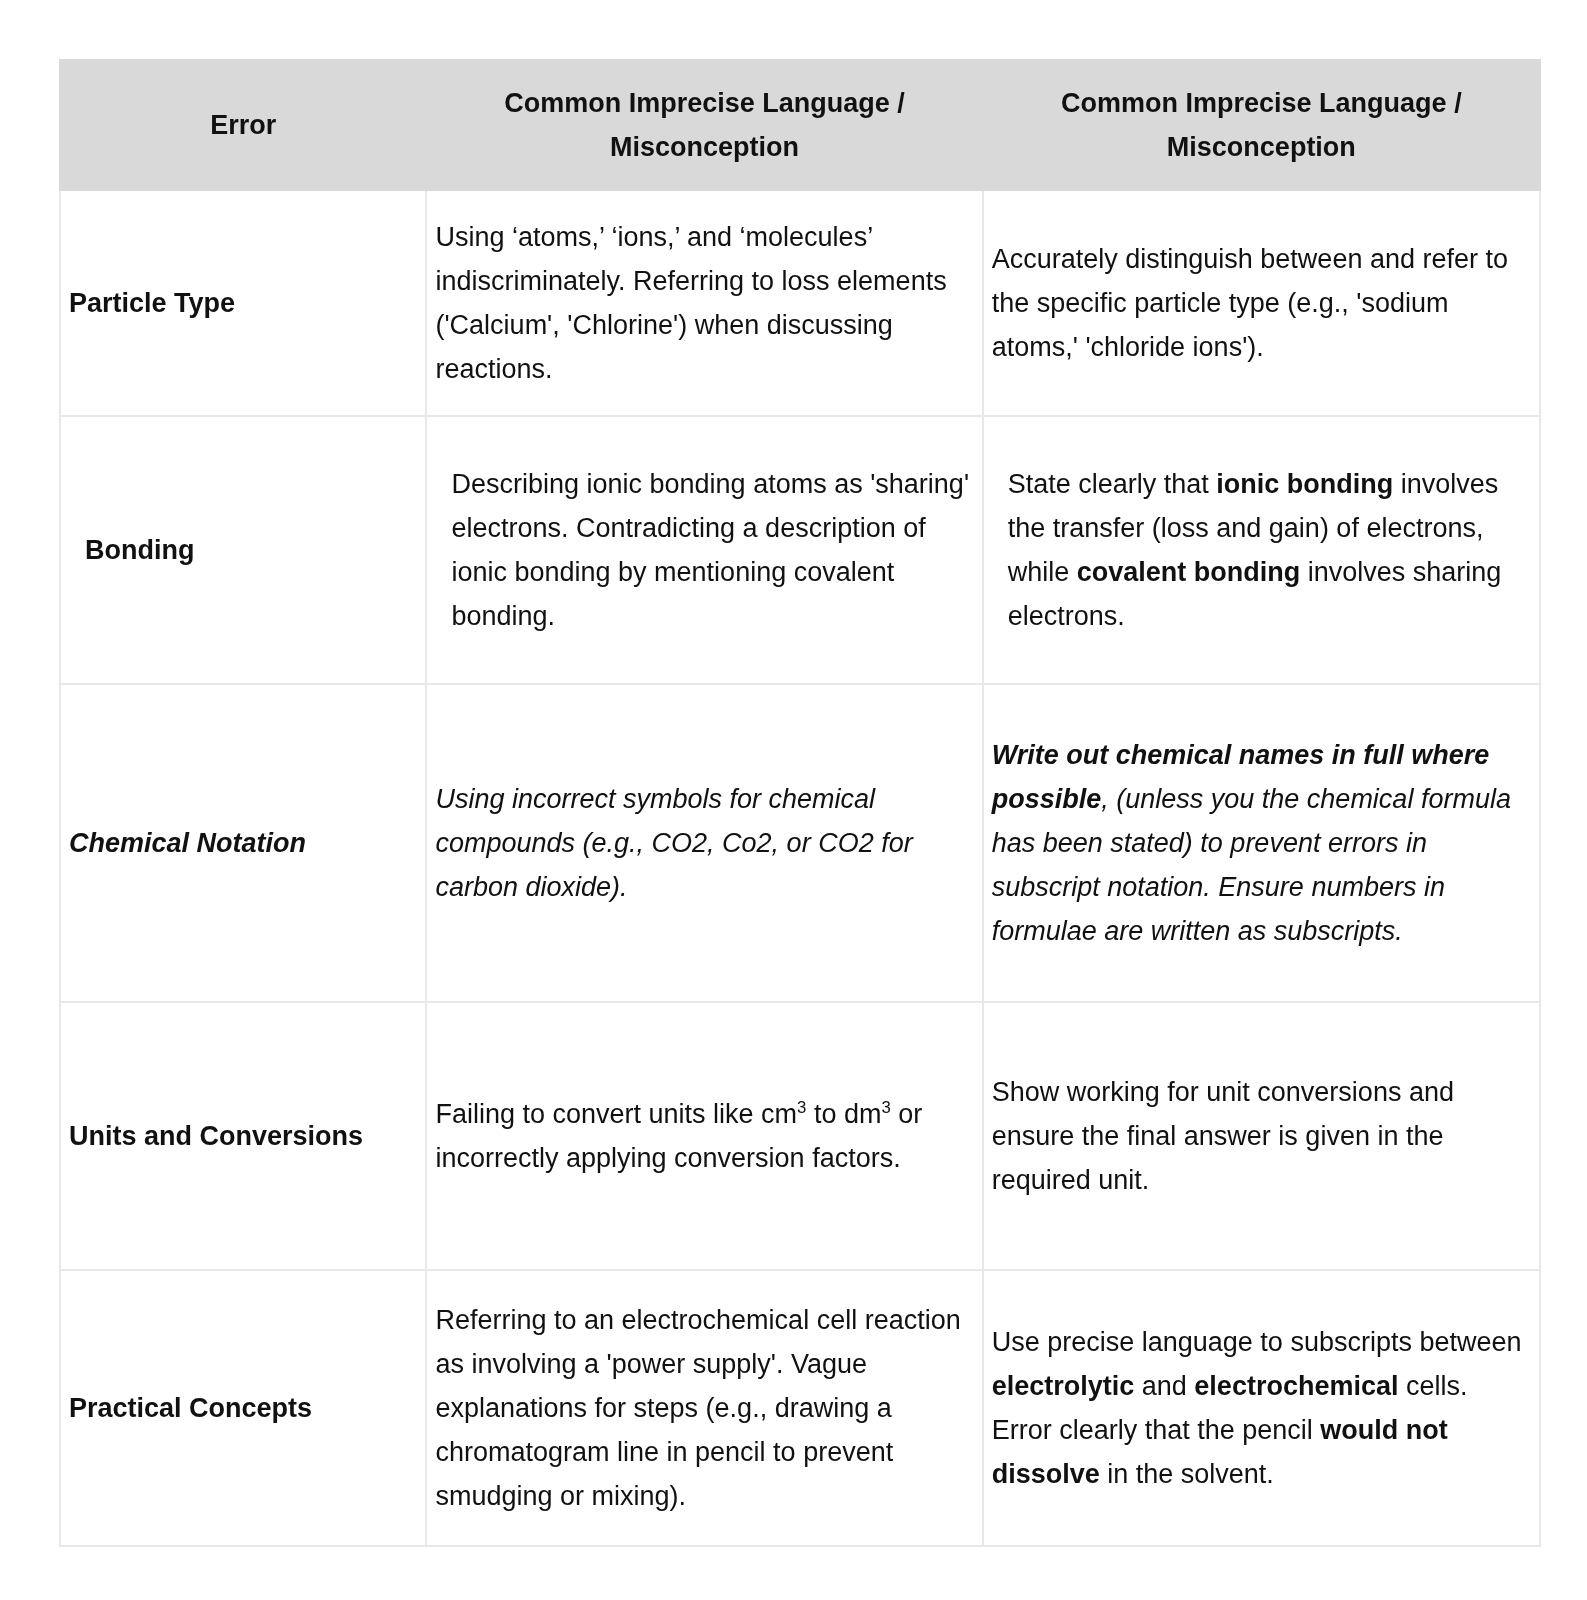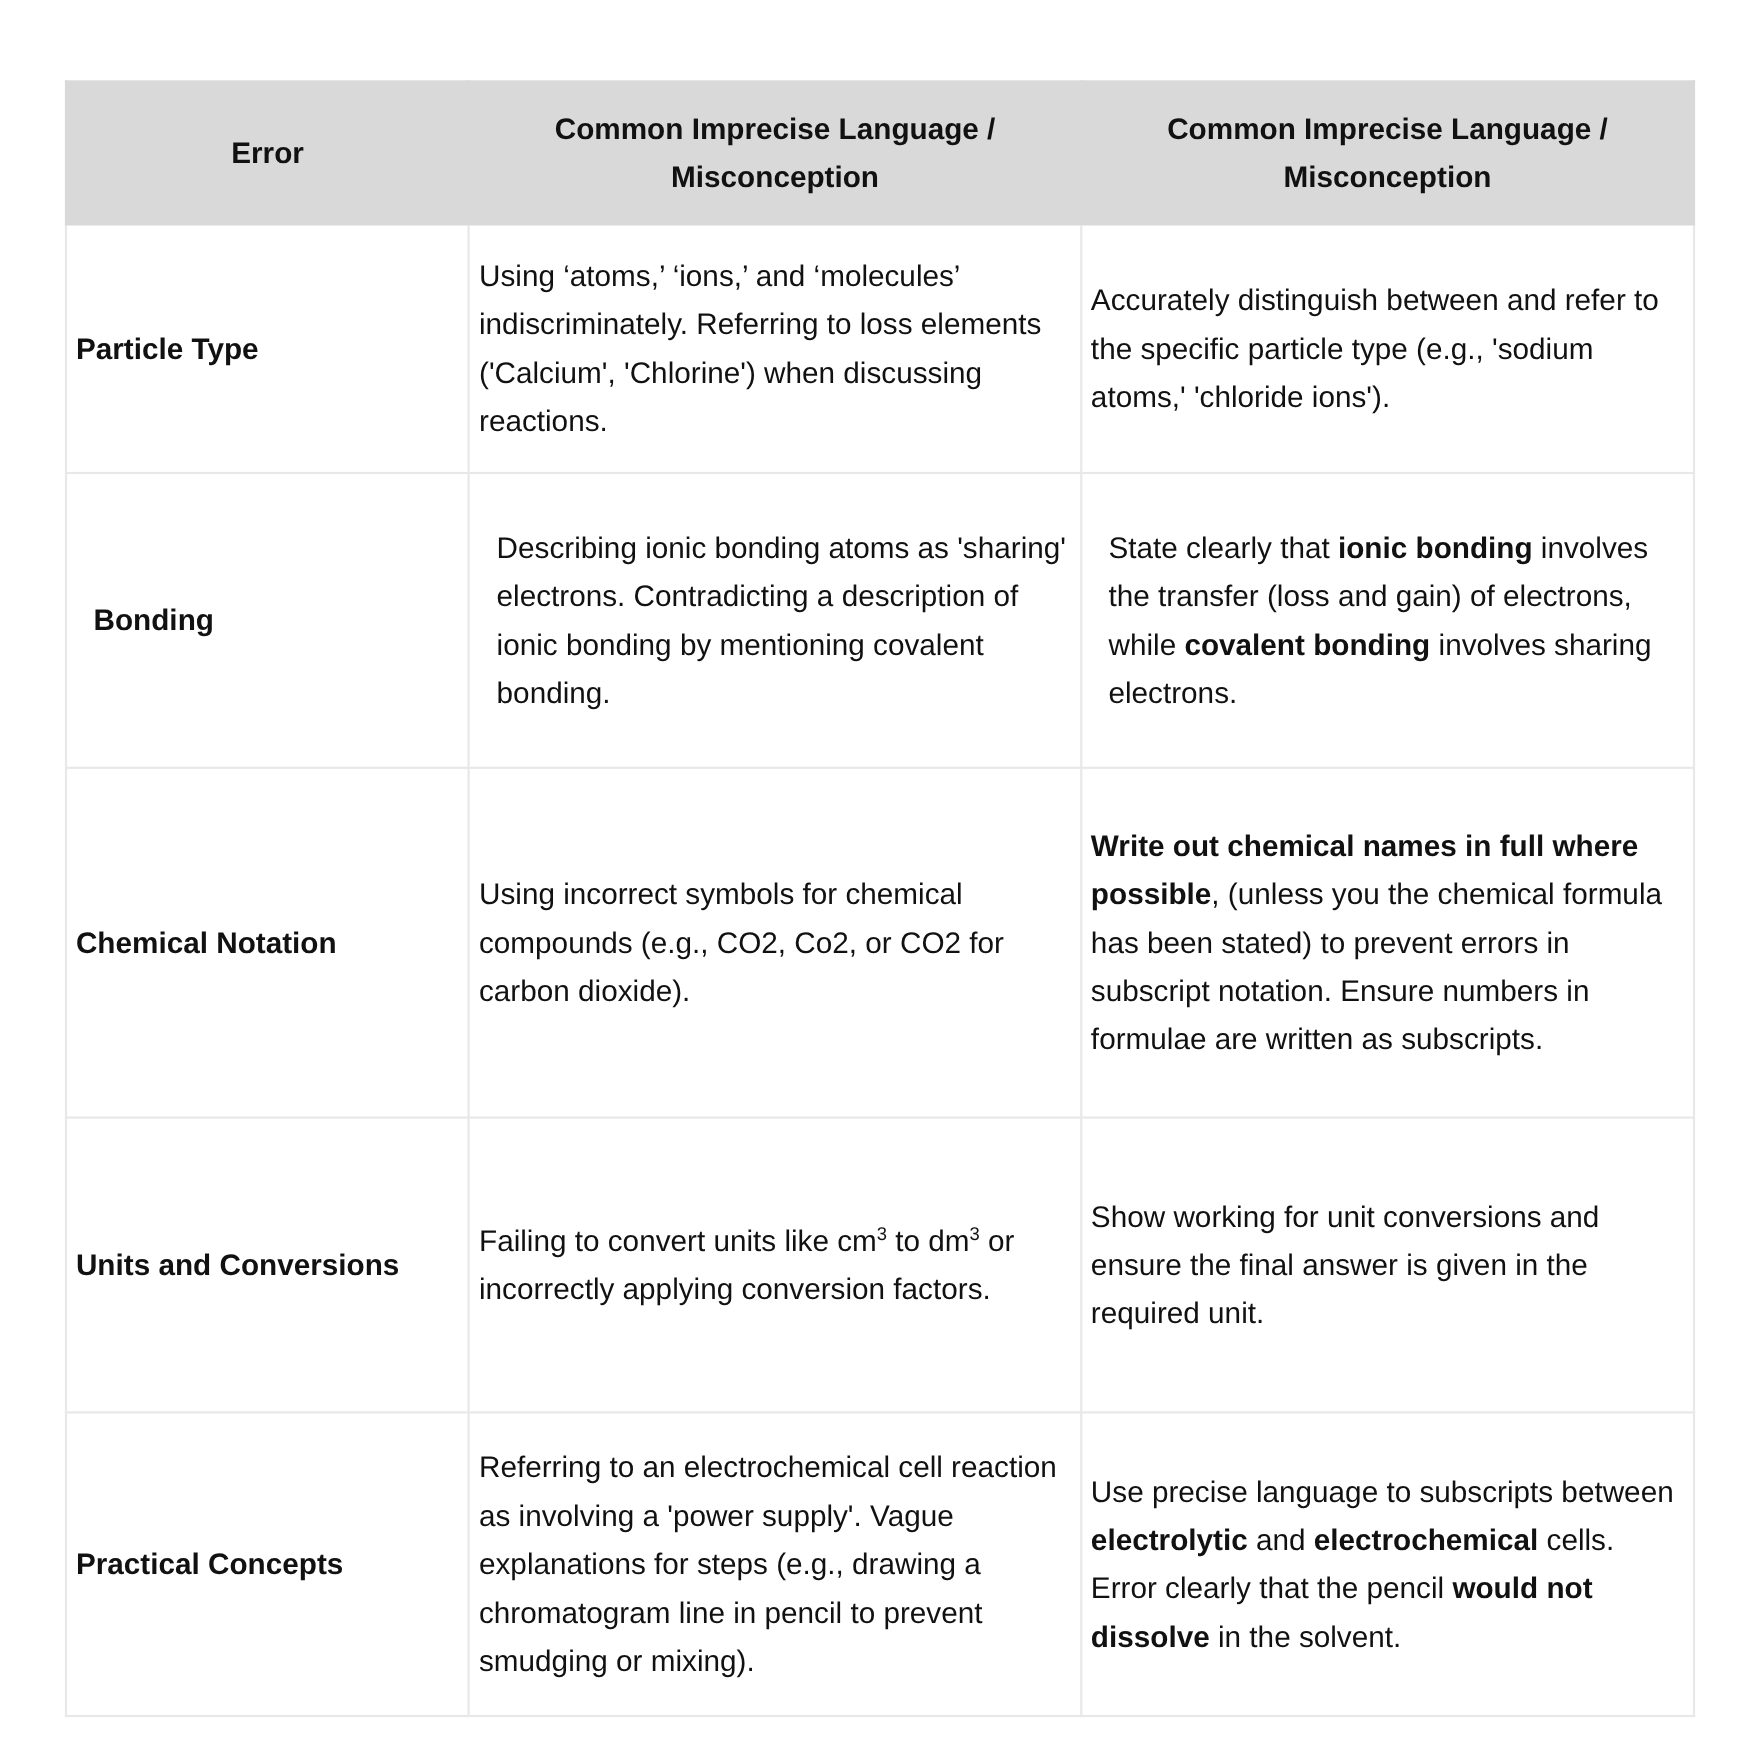--- a/index.html
+++ b/index.html
@@ -10,21 +10,21 @@
     body {
       width: 1587px;
       height: 1600px;
       position: relative;
       font-family: "Liberation Sans", "DejaVu Sans", sans-serif;
       color: #111111;
     }
     .table-wrap {
       position: absolute;
       left: 59px;
-      top: 73px;
+      top: 59px;
       width: 1482px;
     }
     table {
       width: 100%;
       border-collapse: collapse;
       table-layout: fixed;
     }
     col.c1 { width: 363px; }
     col.c2 { width: 551px; }
     col.c3 { width: 552px; }
@@ -46,21 +46,21 @@
       font-size: 27px;
       line-height: 44px;
       padding: 8px 8px 8px 8px;
       text-align: left;
     }
     tbody td.error-cell {
       font-weight: bold;
     }
     tr.r1 td { height: 208px; }
     tr.r2 td { height: 250px; padding-left: 24px; }
-    tr.r3 td { height: 300px; }
+    tr.r3 td { height: 300px; font-style: italic; }
     tr.r4 td { height: 250px; }
     tr.r5 td { height: 258px; }
     b { font-weight: bold; }
     sup { font-size: 0.62em; line-height: 0; vertical-align: super; }
   </style>
 </head>
 <body>
 
 <div class="table-wrap">
   <table>

